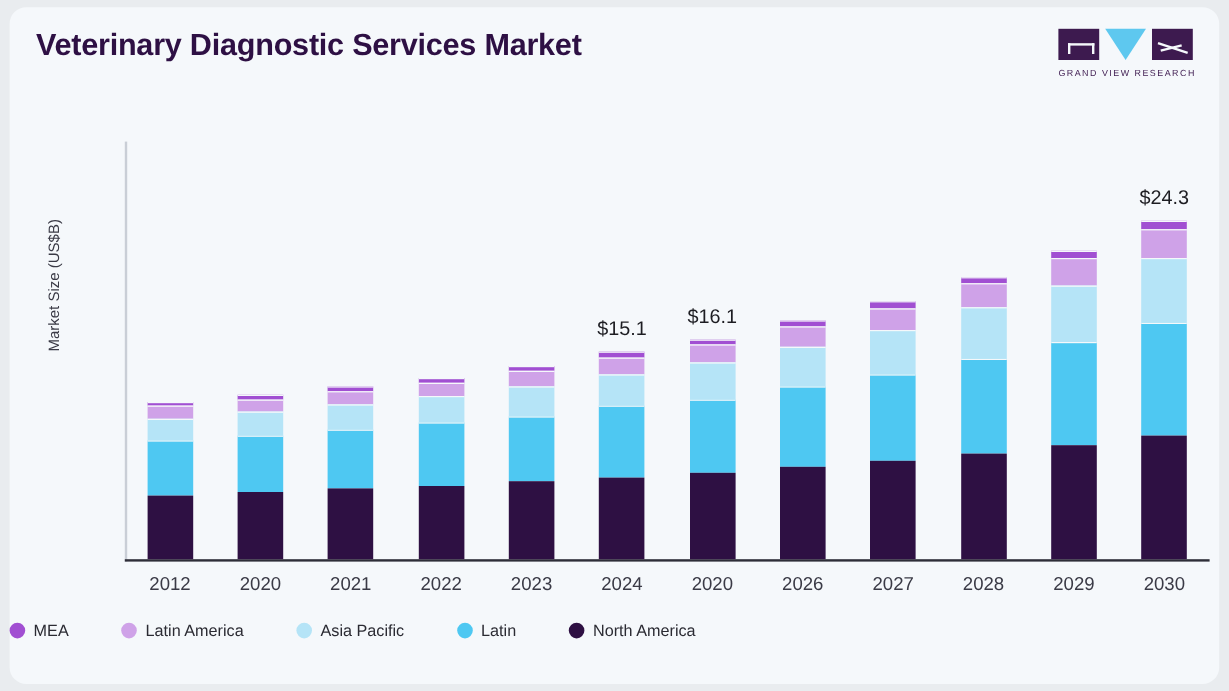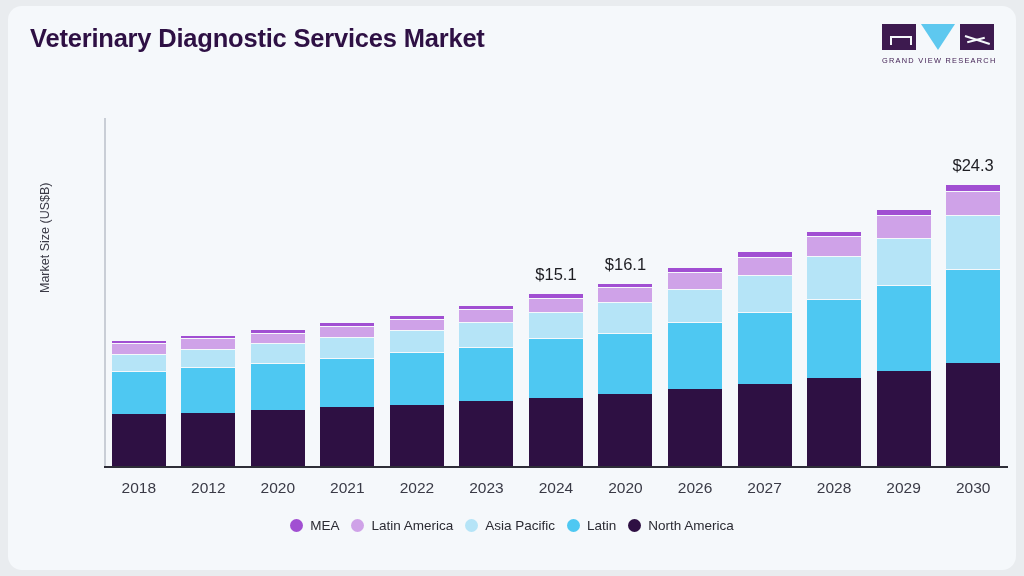--- a/index.html
+++ b/index.html
@@ -77,38 +77,38 @@
   #bars {
     position: absolute; left: 0; right: 0; bottom: 2px; top: 0;
     display: flex; align-items: flex-end;
   }
   .bar-slot {
     flex: 1 1 0; height: 100%;
     display: flex; flex-direction: column;
     align-items: center; justify-content: flex-end;
     position: relative;
   }
-  .bar { width: 54px; display: flex; flex-direction: column-reverse; position: relative; }
+  .bar { width: 38px; display: flex; flex-direction: column-reverse; position: relative; }
   .seg { width: 100%; }
   .seg + .seg { border-top: 1.5px solid #f5f8fb; }
   .bar .seg:last-child { border-radius: 4px 4px 0 0; }
   .datalabel {
     position: absolute; bottom: 100%; left: 50%;
     transform: translateX(-50%); margin-bottom: 9px;
     font-size: 16.5px; color: #1d1d22; white-space: nowrap;
   }
   .xtick {
     position: absolute; top: 100%; left: 50%;
     transform: translateX(-50%); margin-top: 13px;
     font-size: 15.5px; color: #3a3a46; white-space: nowrap;
   }
   
   #legend {
     position: absolute; left: 0; right: 0; top: 512px;
-    display: flex; justify-content: center; align-items: center; gap: 12px;
+    display: flex; justify-content: flex-start; align-items: center; gap: 44px;
   }
   .leg-item { display: flex; align-items: center; gap: 7px; }
   .leg-dot { width: 13px; height: 13px; border-radius: 50%; flex: none; }
   .leg-txt { font-size: 13.5px; color: #2b2b33; white-space: nowrap; }
 </style>
 </head>
 <body>
 
 <div id="card">
 
@@ -125,30 +125,20 @@
 
   <div id="ylabel">Market Size (US$B)</div>
 
   <div id="plot">
     <div id="axis-v"></div>
     <div id="axis-h"></div>
     <div id="yticks"></div>
     <div id="bars">
         <div class="bar-slot">
           <div class="bar">
-            <div class="seg" style="height: 52.2px; background: rgb(46, 16, 67);"></div>
-            <div class="seg" style="height: 42.92px; background: rgb(78, 200, 242);"></div>
-            <div class="seg" style="height: 17.4px; background: rgb(181, 228, 247);"></div>
-            <div class="seg" style="height: 10.44px; background: rgb(207, 162, 232);"></div>
-            <div class="seg" style="height: 3.48px; background: rgb(161, 79, 210);"></div>
-            <div class="xtick">2018</div>
-          </div>
-        </div>
-        <div class="bar-slot">
-          <div class="bar">
             <div class="seg" style="height: 53.36px; background: rgb(46, 16, 67);"></div>
             <div class="seg" style="height: 45.24px; background: rgb(78, 200, 242);"></div>
             <div class="seg" style="height: 18.56px; background: rgb(181, 228, 247);"></div>
             <div class="seg" style="height: 10.44px; background: rgb(207, 162, 232);"></div>
             <div class="seg" style="height: 3.48px; background: rgb(161, 79, 210);"></div>
             <div class="xtick">2012</div>
           </div>
         </div>
         <div class="bar-slot">
           <div class="bar">

